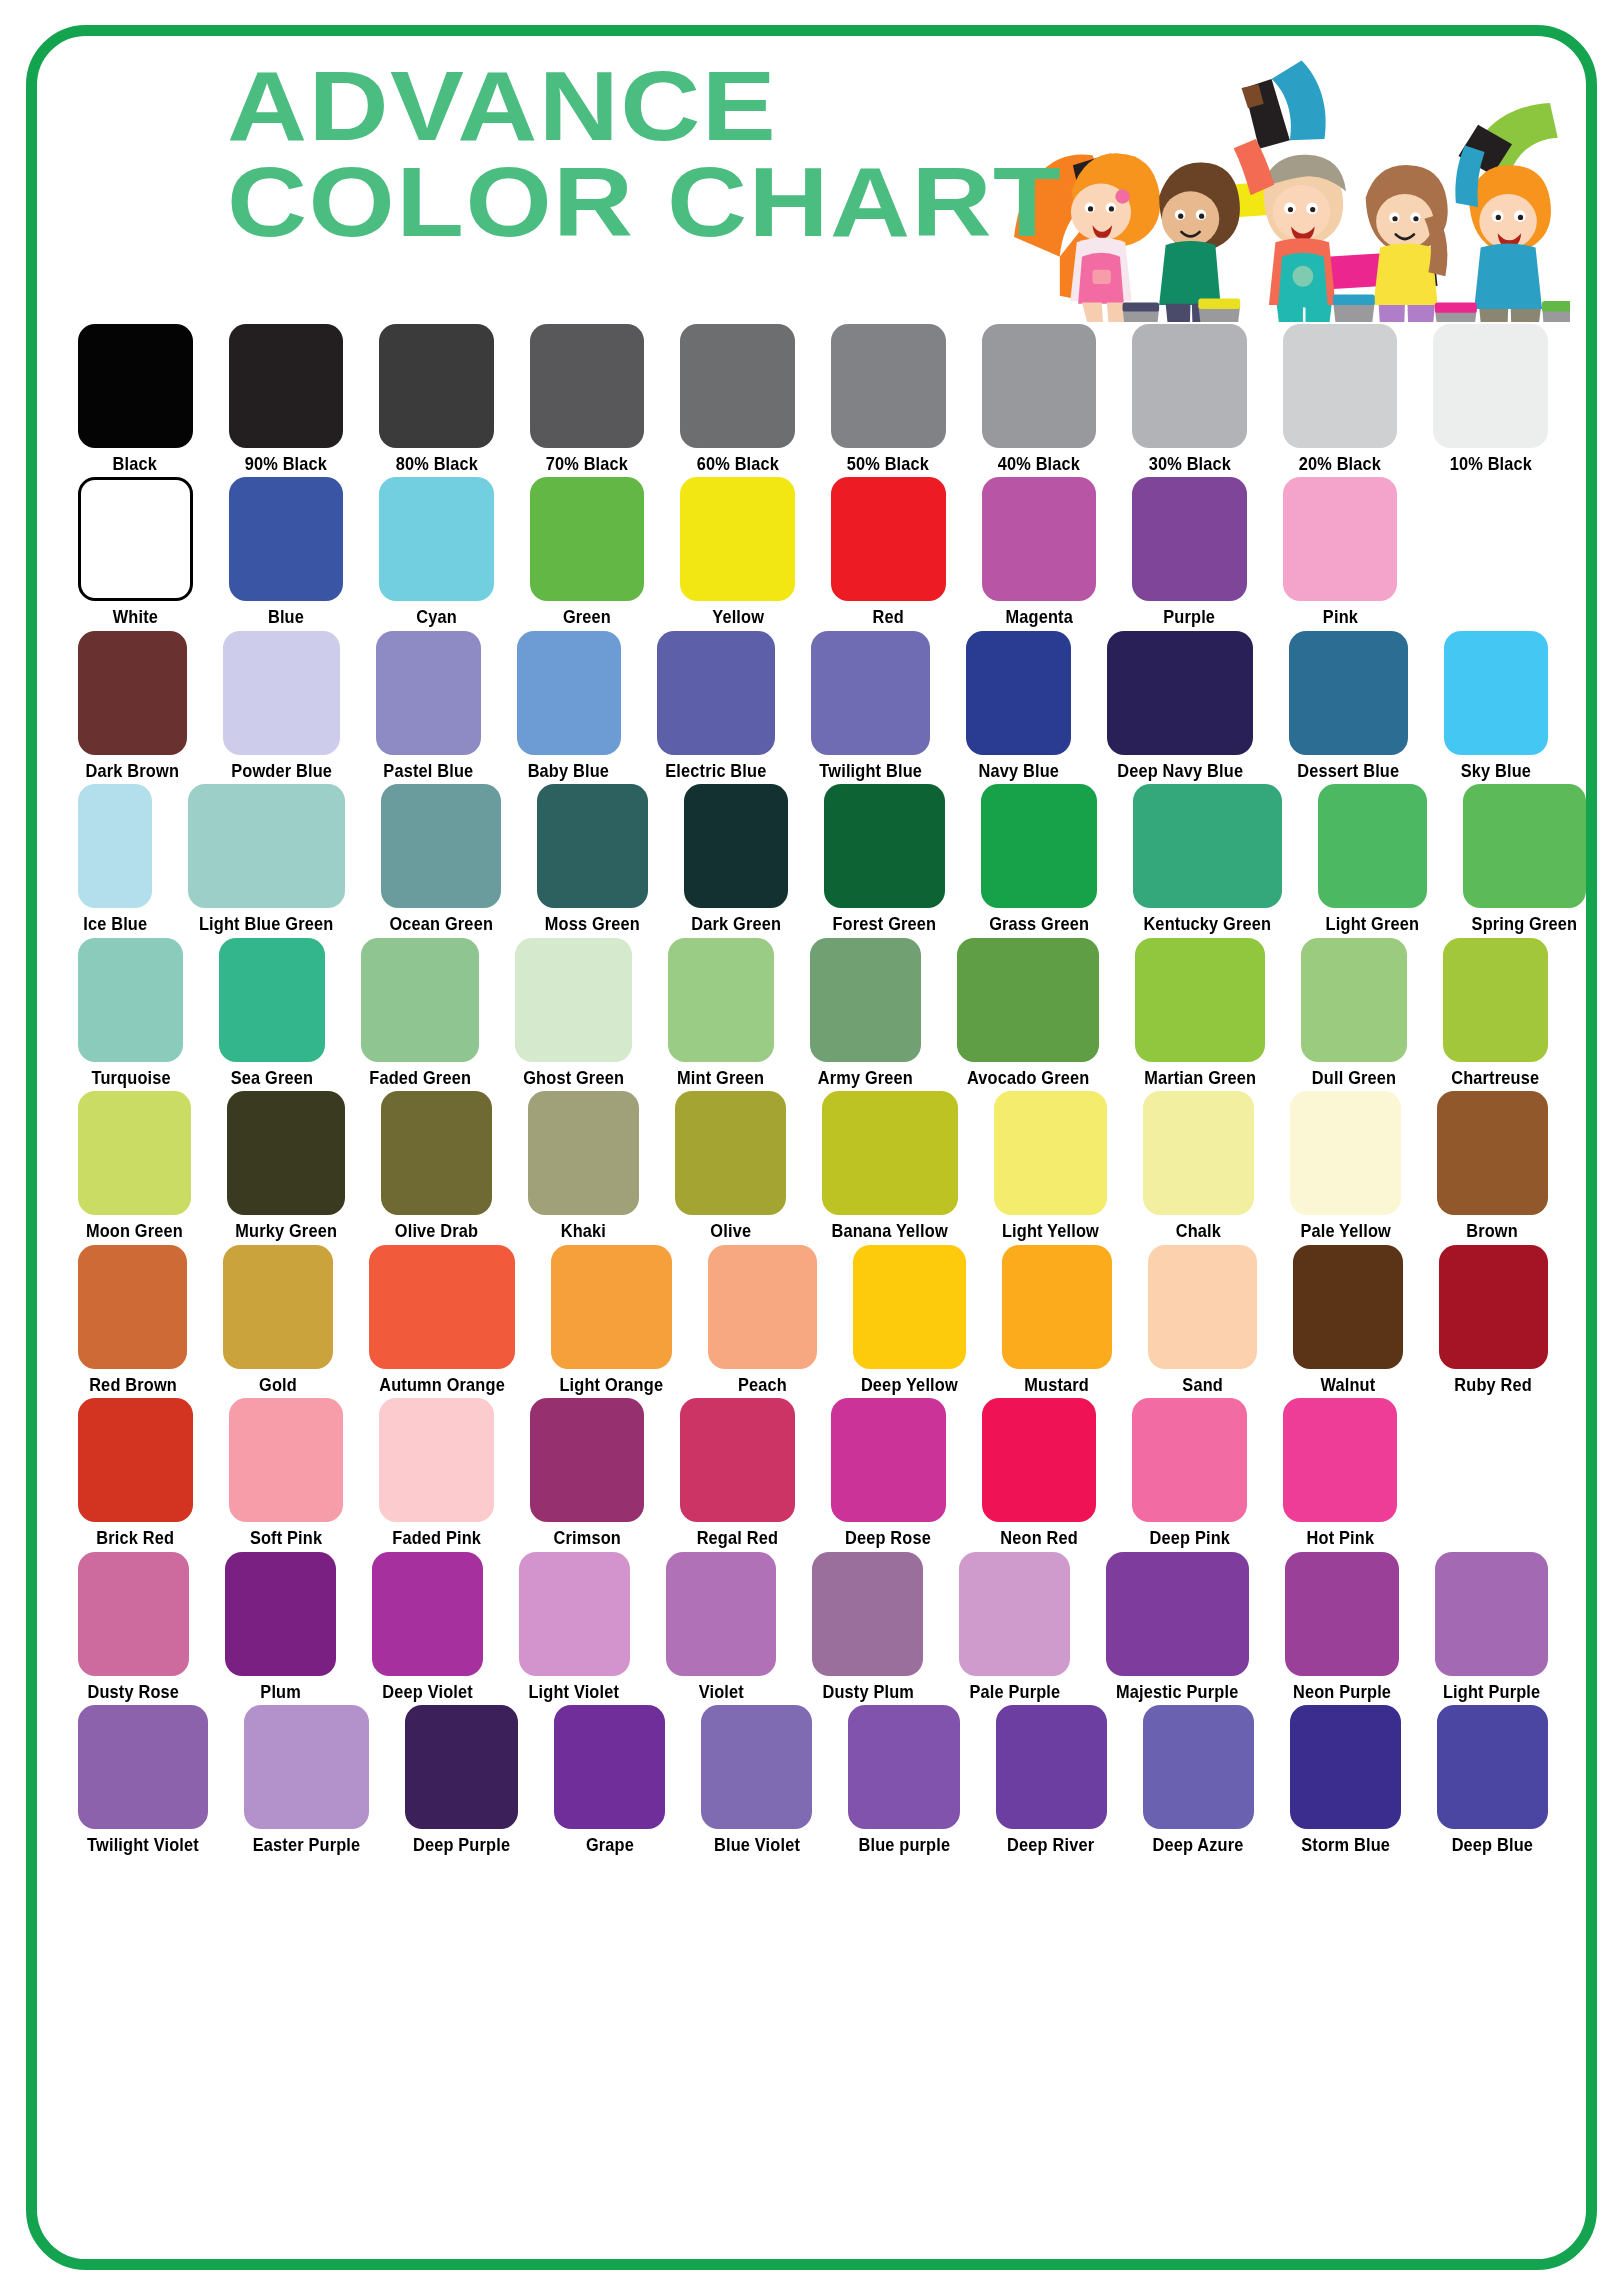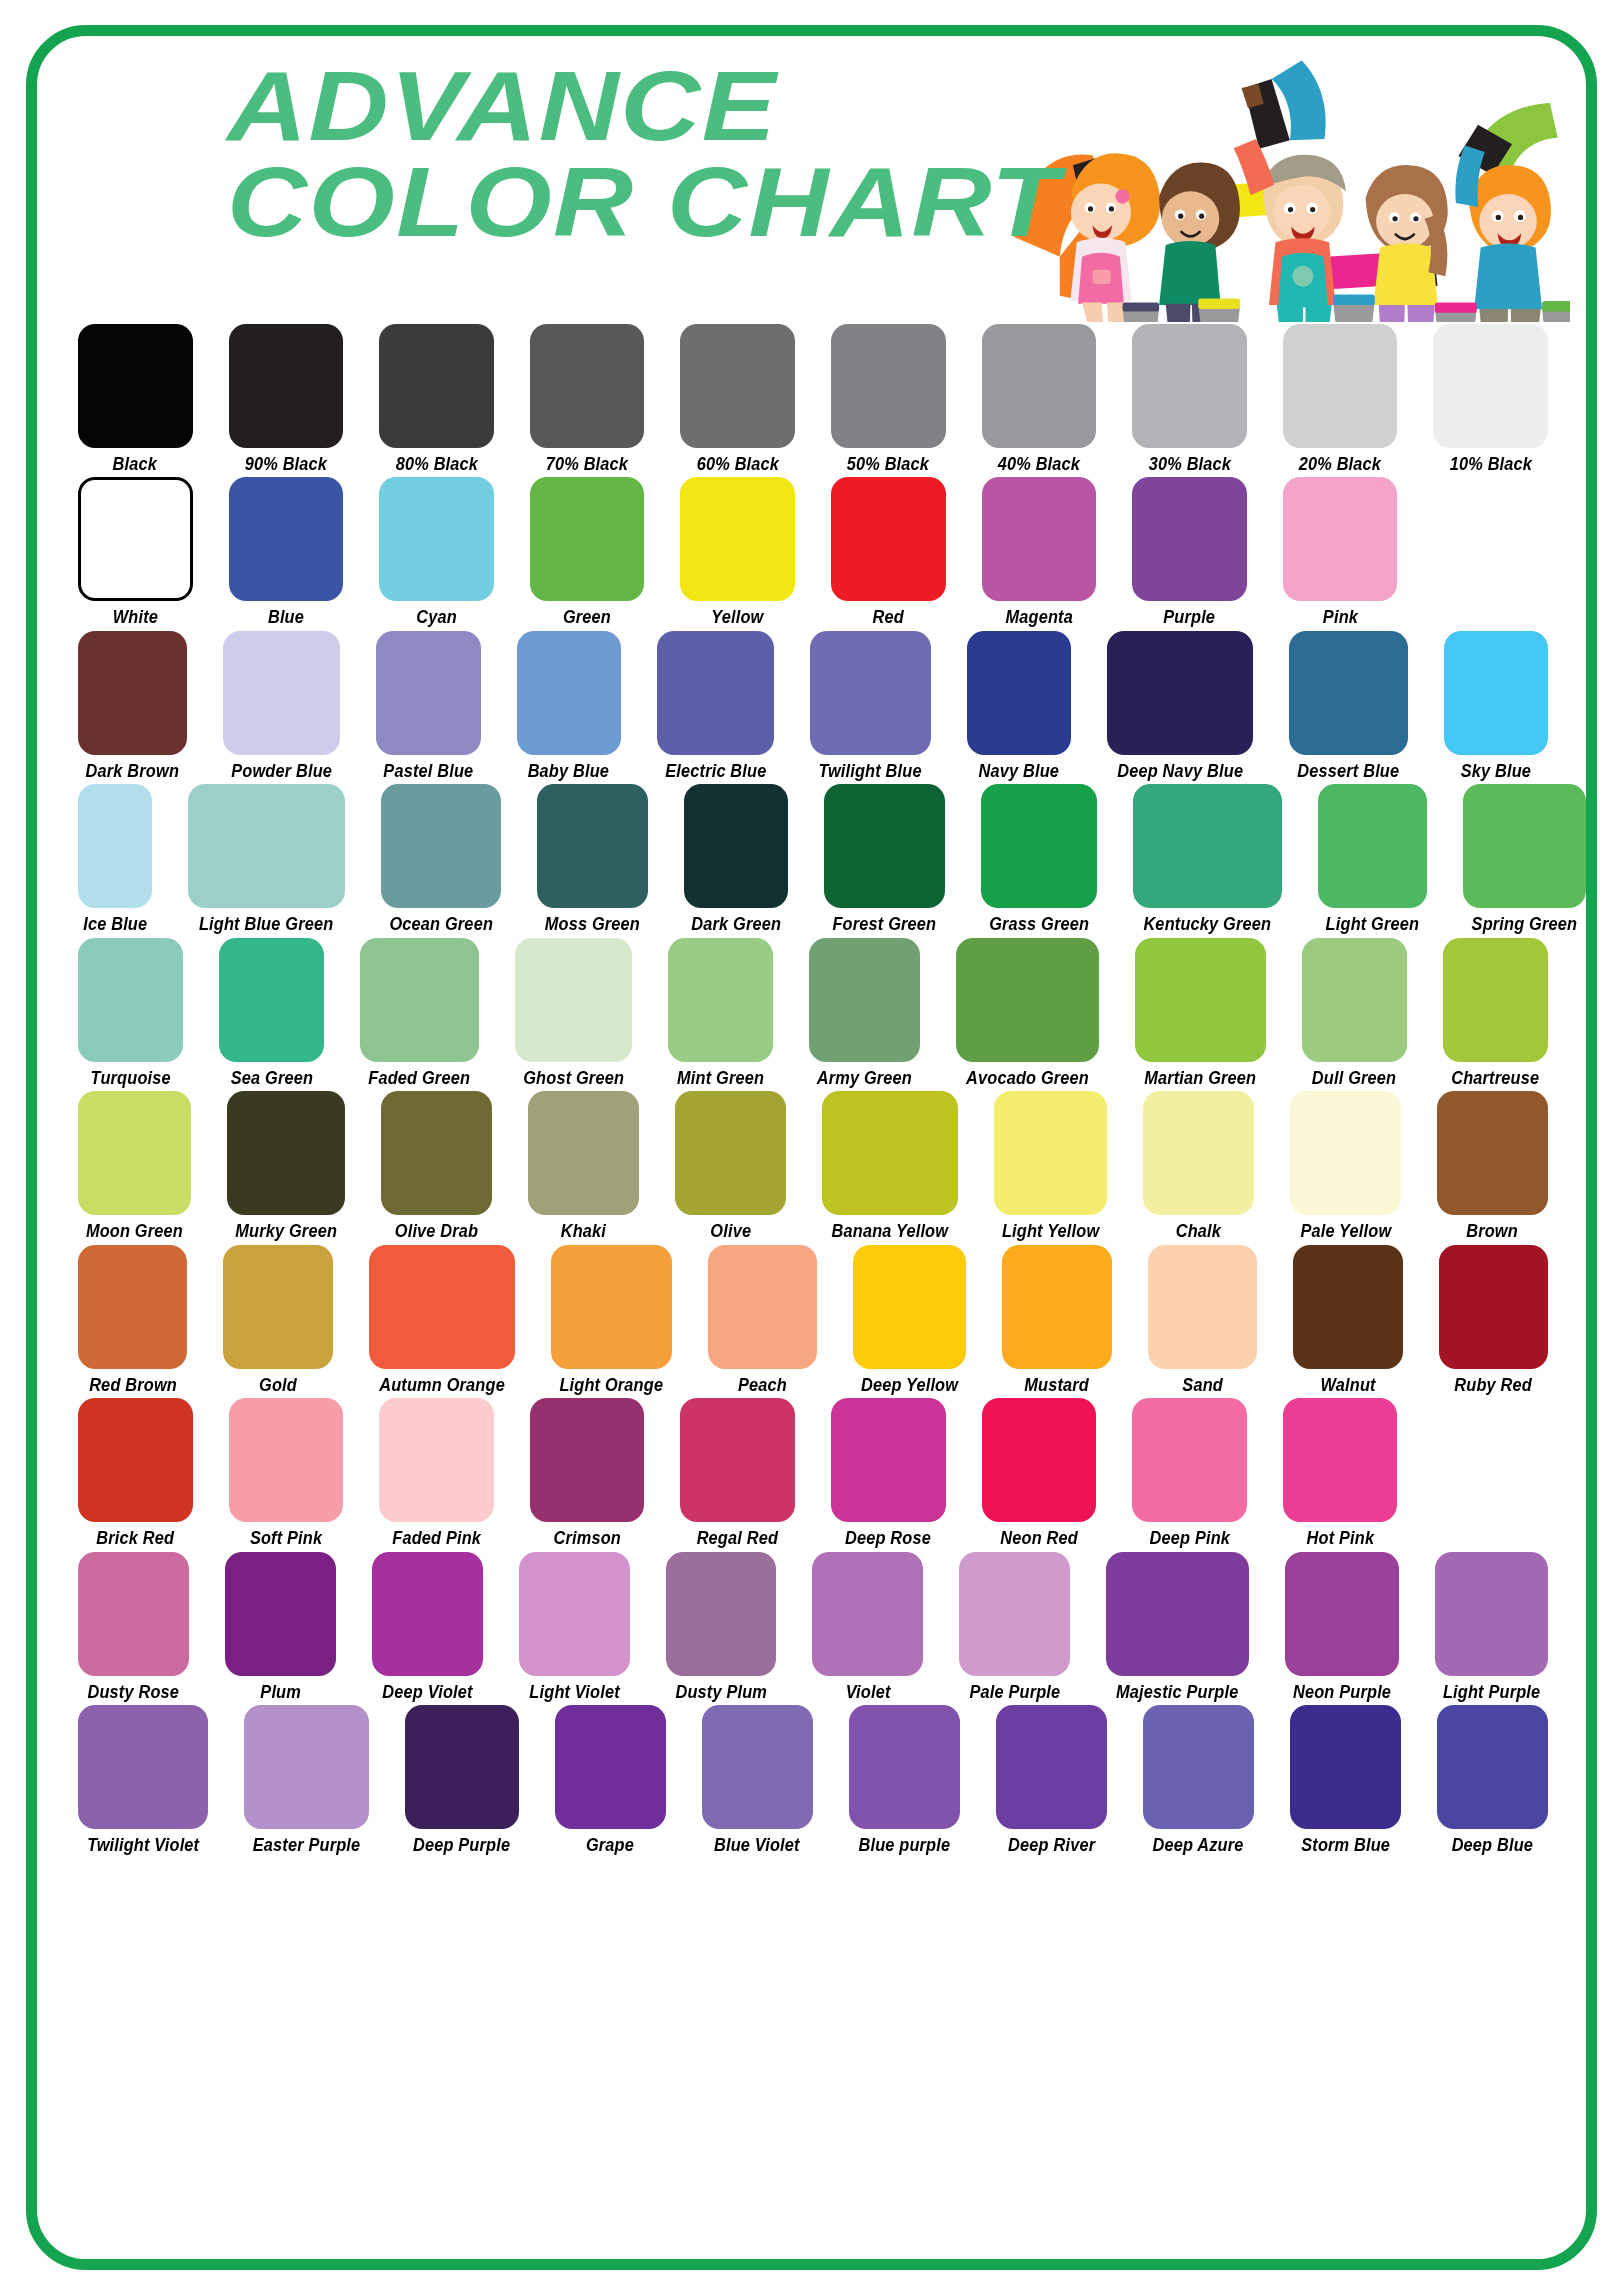--- a/index.html
+++ b/index.html
@@ -17,21 +17,20 @@
     background:#ffffff;
   }
   .frame{
     position:relative;
     width:100%;height:100%;
     box-sizing:border-box;
     border:11.8px solid var(--frame,#14a34f);
     border-radius:60px;
     background:#ffffff;
     overflow:hidden;
-    font-style:italic;
   }
   
   .header{
     position:relative;
     height:288px;
     box-sizing:border-box;
     padding:19.6px 0 0 0;
   }
   .title-block{
     position:absolute;
@@ -568,28 +567,28 @@
           </div>
           <div class="cell">
             <div class="chip" style="background: rgb(165, 48, 158);"></div>
             <div class="cap">Deep Violet</div>
           </div>
           <div class="cell">
             <div class="chip" style="background: rgb(211, 148, 205);"></div>
             <div class="cap">Light Violet</div>
           </div>
           <div class="cell">
+            <div class="chip" style="background: rgb(176, 113, 182);"></div>
+            <div class="cap">Violet</div>
+          </div>
+          <div class="cell">
             <div class="chip" style="background: rgb(154, 111, 156);"></div>
             <div class="cap">Dusty Plum</div>
           </div>
           <div class="cell">
-            <div class="chip" style="background: rgb(176, 113, 182);"></div>
-            <div class="cap">Violet</div>
-          </div>
-          <div class="cell">
             <div class="chip" style="background: rgb(207, 155, 205);"></div>
             <div class="cap">Pale Purple</div>
           </div>
           <div class="cell">
             <div class="chip" style="background: rgb(126, 61, 156);"></div>
             <div class="cap">Majestic Purple</div>
           </div>
           <div class="cell">
             <div class="chip" style="background: rgb(154, 64, 153);"></div>
             <div class="cap">Neon Purple</div>

